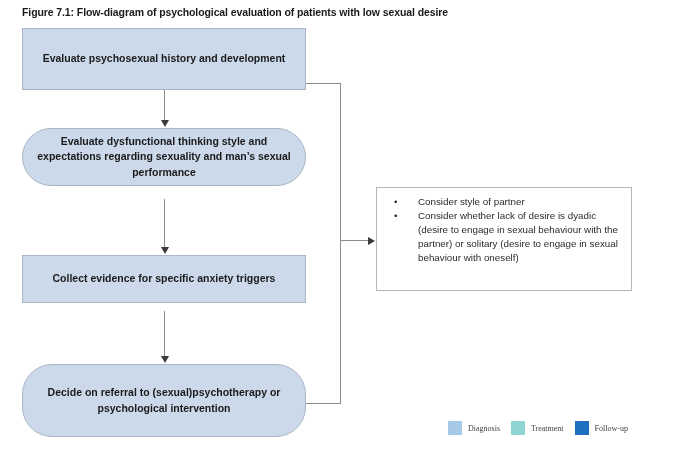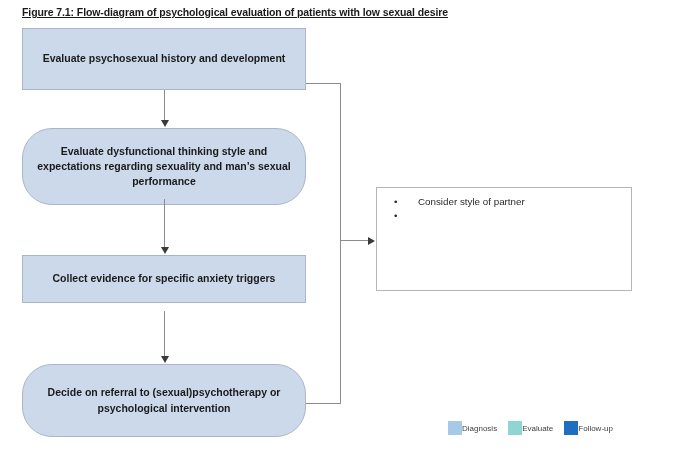--- a/index.html
+++ b/index.html
@@ -18,42 +18,41 @@
 
   #figure-title {
     position: absolute;
     left: 22px;
     top: 6px;
     font-size: 10.5px;
     font-weight: bold;
     letter-spacing: -0.1px;
     color: #1a1a1a;
     white-space: nowrap;
-    text-decoration: underline;
   }
 
   .flow-box {
     position: absolute;
     box-sizing: border-box;
     background: #ccd9ea;
     border: 1px solid #aab6c6;
     display: flex;
     align-items: center;
     justify-content: center;
     text-align: center;
     font-size: 10.5px;
     font-weight: bold;
     line-height: 1.45;
     color: #1a1a1a;
     padding: 20px 12px;
   }
   .flow-box .box-text { display: block; }
 
   #box-history      { left: 22px;  top: 28px;  width: 284px; height: 62px; }
-  #box-thinking     { left: 22px;  top: 128px; width: 284px; height: 77px; border-radius: 30px; }
+  #box-thinking     { left: 22px;  top: 128px; width: 284px; height: 58px; border-radius: 30px; }
   #box-anxiety      { left: 22px;  top: 255px; width: 284px; height: 48px; }
   #box-referral     { left: 22px;  top: 364px; width: 284px; height: 73px; border-radius: 30px; }
 
   
   .conn {
     position: absolute;
     background: #8c8c8c;
   }
   .conn-v { width: 1px; }
   .conn-h { height: 1px; }
@@ -130,20 +129,22 @@
     position: absolute;
     left: 448px;
     top: 421px;
     display: flex;
     align-items: center;
     gap: 11px;
   }
   .legend-item {
     display: flex;
     align-items: center;
+    gap: 6px;
+    font-family: Liberation Serif, serif;
   }
   .legend-swatch {
     width: 14px;
     height: 14px;
     display: block;
   }
   .legend-label {
     font-size: 8px;
     color: #3f3f3f;
     white-space: nowrap;
@@ -186,30 +187,31 @@
 <div class="arrow-right"></div>
 
 <div id="bullet-box">
   <ul id="bullet-list">
     <li>
       <span class="bullet-dot">•</span>
       <span>Consider style of partner</span>
     </li>
     <li>
       <span class="bullet-dot">•</span>
+      <span>Consider whether lack of desire is dyadic (desire to engage in sexual behaviour with the partner) or solitary (desire to engage in sexual behaviour with oneself)</span>
     </li>
   </ul>
 </div>
 
 <div id="legend">
   <div class="legend-item">
     <span class="legend-swatch" style="background: rgb(166, 201, 232);"></span>
     <span class="legend-label">Diagnosis</span>
   </div>
   <div class="legend-item">
     <span class="legend-swatch" style="background: rgb(143, 214, 211);"></span>
-    <span class="legend-label">Evaluate</span>
+    <span class="legend-label">Treatment</span>
   </div>
   <div class="legend-item">
     <span class="legend-swatch" style="background: rgb(31, 111, 192);"></span>
     <span class="legend-label">Follow-up</span>
   </div>
 </div>
 
 </body></html>

